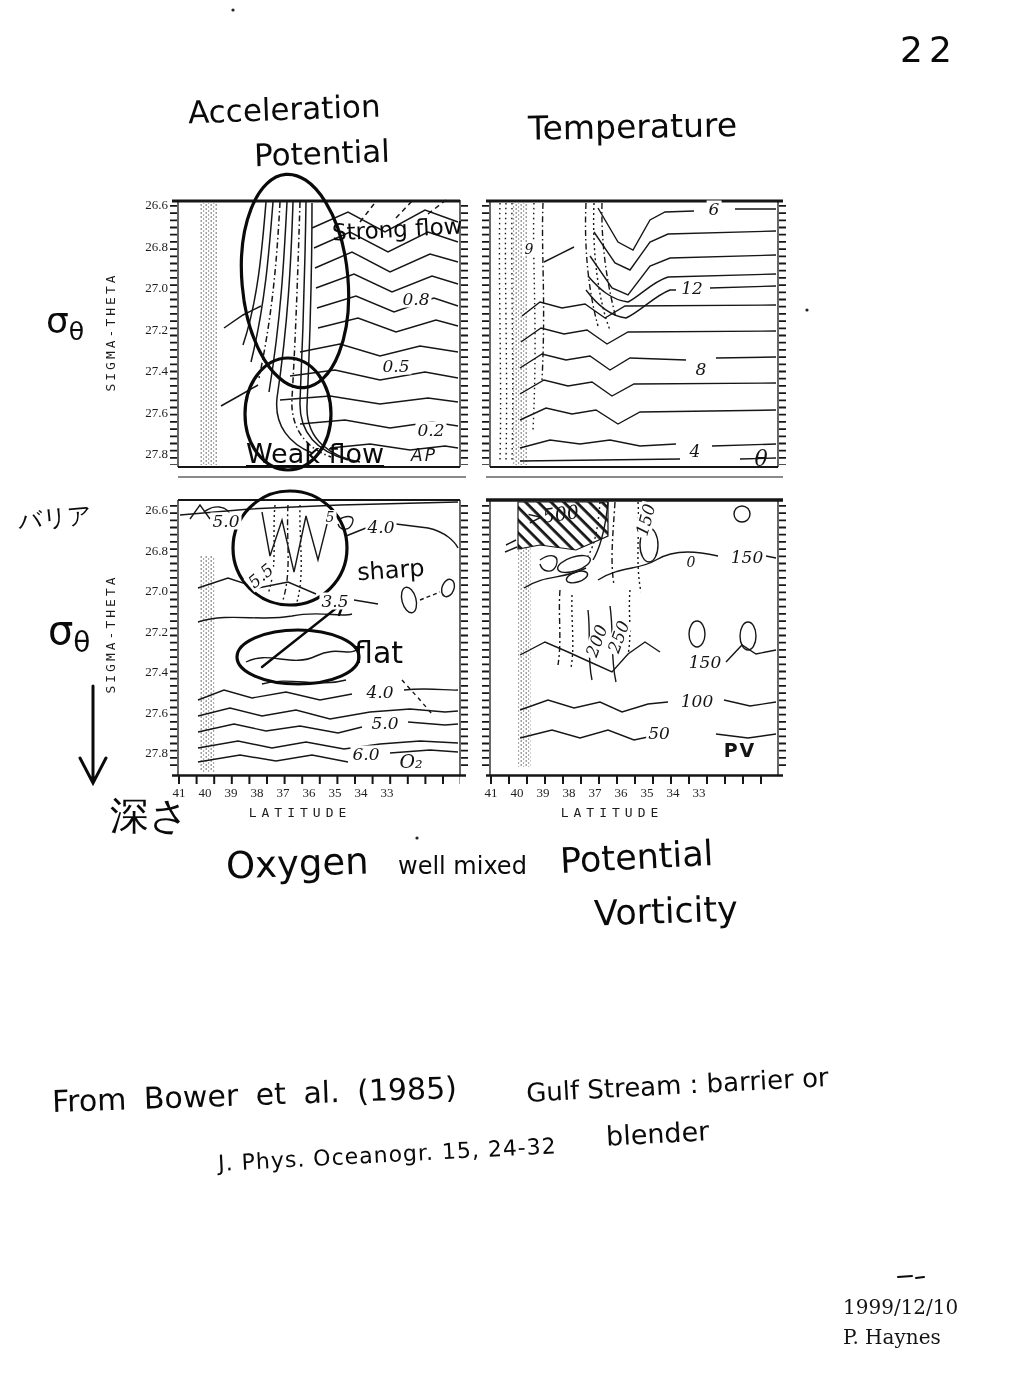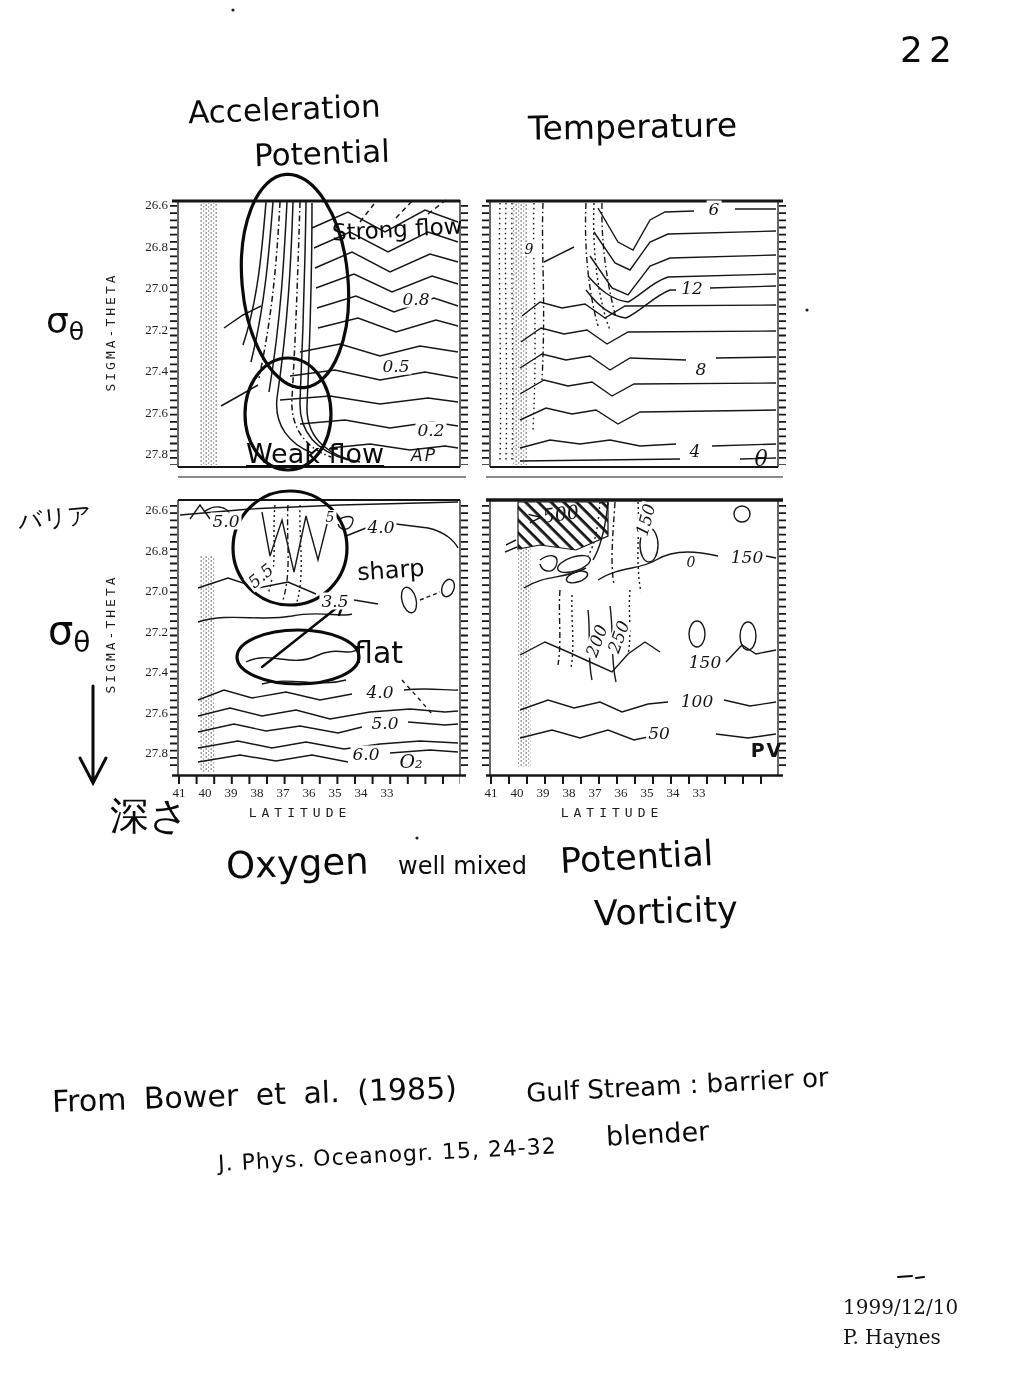--- a/index.html
+++ b/index.html
@@ -277,21 +277,21 @@
 
   <span class="cl" style="left:553px;top:515px;font-size:19px;transform:translate(-50%,-50%) rotate(-8deg);background:transparent;">&gt;500</span>
   <span class="cl" style="left:646px;top:520px;transform:translate(-50%,-50%) rotate(-75deg);">150</span>
   <span class="cl" style="left:747px;top:557px;">150</span>
   <span class="cl" style="left:691px;top:562px;font-size:14px;">0</span>
   <span class="cl" style="left:597px;top:641px;transform:translate(-50%,-50%) rotate(-70deg);">200</span>
   <span class="cl" style="left:619px;top:637px;transform:translate(-50%,-50%) rotate(-70deg);">250</span>
   <span class="cl" style="left:705px;top:662px;">150</span>
   <span class="cl" style="left:697px;top:701px;">100</span>
   <span class="cl" style="left:659px;top:733px;">50</span>
-  <span class="pl" style="left:740px;top:750px;font-size:19px;letter-spacing:2px;font-weight:bold;margin-left:27px;">PV</span>
+  <span class="pl" style="left:740px;top:750px;font-size:19px;letter-spacing:2px;font-weight:bold;">PV</span>
 
   <div class="hw" style="left:226px;top:845px;font-size:37px;transform:rotate(-2deg);">Oxygen</div>
   <div class="hw" style="left:398px;top:854px;font-size:24px;">well mixed</div>
   <div class="hw" style="left:560px;top:840px;font-size:35px;transform:rotate(-3deg);">Potential</div>
   <div class="hw" style="left:594px;top:894px;font-size:35px;transform:rotate(-2deg);">Vorticity</div>
 
   <div class="hw" style="left:52px;top:1080px;font-size:30px;transform:rotate(-2deg);word-spacing:8px;">From  Bower et al. (1985)</div>
   <div class="hw" style="left:526px;top:1072px;font-size:26px;transform:rotate(-3deg);">Gulf Stream : barrier or</div>
   <div class="hw" style="left:606px;top:1120px;font-size:27px;transform:rotate(-3deg);">blender</div>
   <div class="hw" style="left:218px;top:1144px;font-size:22px;transform:rotate(-3deg);letter-spacing:1px;">J. Phys. Oceanogr. 15, 24-32</div>

